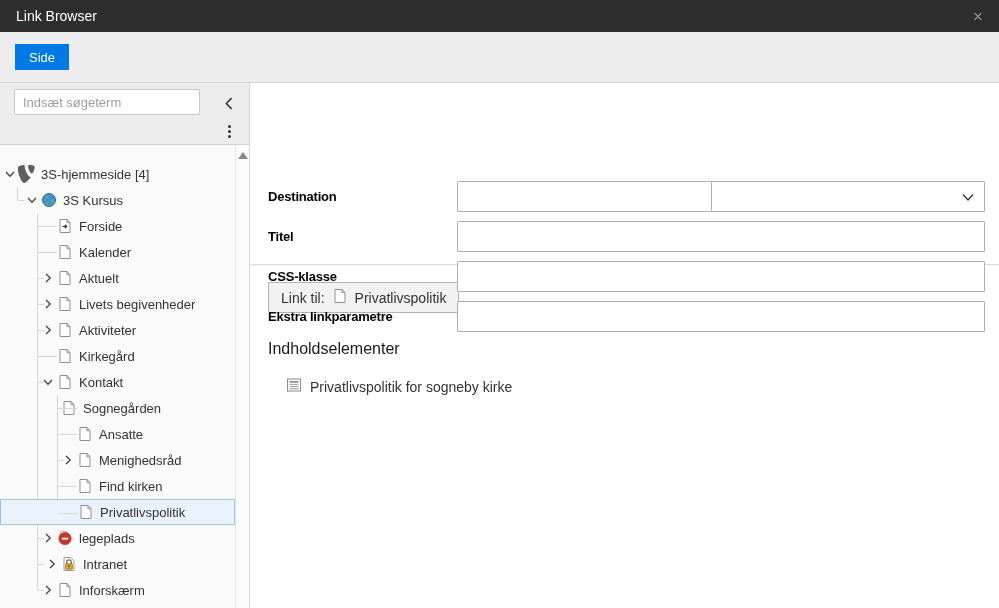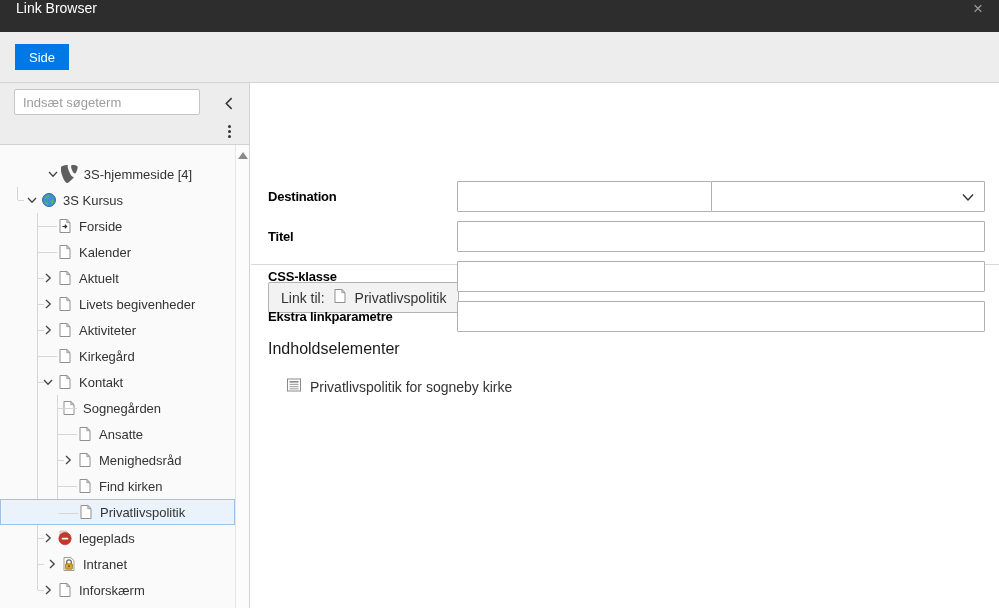--- a/index.html
+++ b/index.html
@@ -2,21 +2,21 @@
 <html><head>
 <meta charset="utf-8">
 <style>
   * { margin:0; padding:0; box-sizing:border-box; }
   html,body { background:#fff; }
   body { font-family:"Liberation Sans","DejaVu Sans",sans-serif; color:#333; }
   .window { position:relative; width:999px; height:608px; background:#fff; overflow:hidden; }
 
   
   .titlebar { position:absolute; left:0; top:0; width:100%; height:32px; background:#2d2d2d;
-              display:flex; padding:0 16px; }
+              display:flex; align-items:center; padding:0 16px; }
   .titlebar .title { color:#fff; font-size:14px; }
   .titlebar .close { margin-left:auto; color:#9a9a9a; font-size:17px; line-height:1; cursor:pointer; }
 
   
   .tabstrip { position:absolute; left:0; top:32px; width:100%; height:51px; background:#ededed;
               border-bottom:1px solid #d4d4d4; }
   .tab-active { position:absolute; left:15px; top:12px; height:26px; padding:0 14px; background:#0078e6;
                 color:#fff; font-size:13px; border:none; border-radius:0; display:flex; align-items:center; }
 
   
@@ -105,21 +105,21 @@
       <span class="kebab">
           <i></i>
           <i></i>
           <i></i>
         </span>
     </div>
     <div class="tree" id="tree">
       <div class="rail rail-a"></div>
       <div class="rail rail-b"></div>
       <div class="rail rail-c"></div>
-    <div class="tree-row" style="padding-left: 2px; justify-content: center;">
+    <div class="tree-row" style="padding-left: 2px;">
           <span class="chev-slot">
             <svg width="14" height="14" viewBox="0 0 14 14">
               <path d="M3 5l4 4.2L11 5" fill="none" stroke="#444" stroke-width="1.3"></path>
             </svg>
           </span>
           <span class="t-icon">
             <svg width="18" height="18" viewBox="0 0 16 16">
               <path d="M11.6 10.6c-.2.1-.4.1-.7.1-2 0-5-7.1-5-9.5 0-.9.2-1.2.5-1.4-2.5.3-5.5.9-6.4 2-.2.3-.3.7-.3 1.2C-.3 6.9 3 16 5.4 16c1.1 0 3-1.8 6.2-5.4" fill="#5f5f5f"></path>
               <path d="M10.3 0c2.3 0 4.5.4 4.5 1.7 0 2.6-1.7 5.8-2.5 5.8-1.5 0-3.3-4.1-3.3-6.2C9 .3 9.4 0 10.3 0" fill="#5f5f5f"></path>
             </svg>

